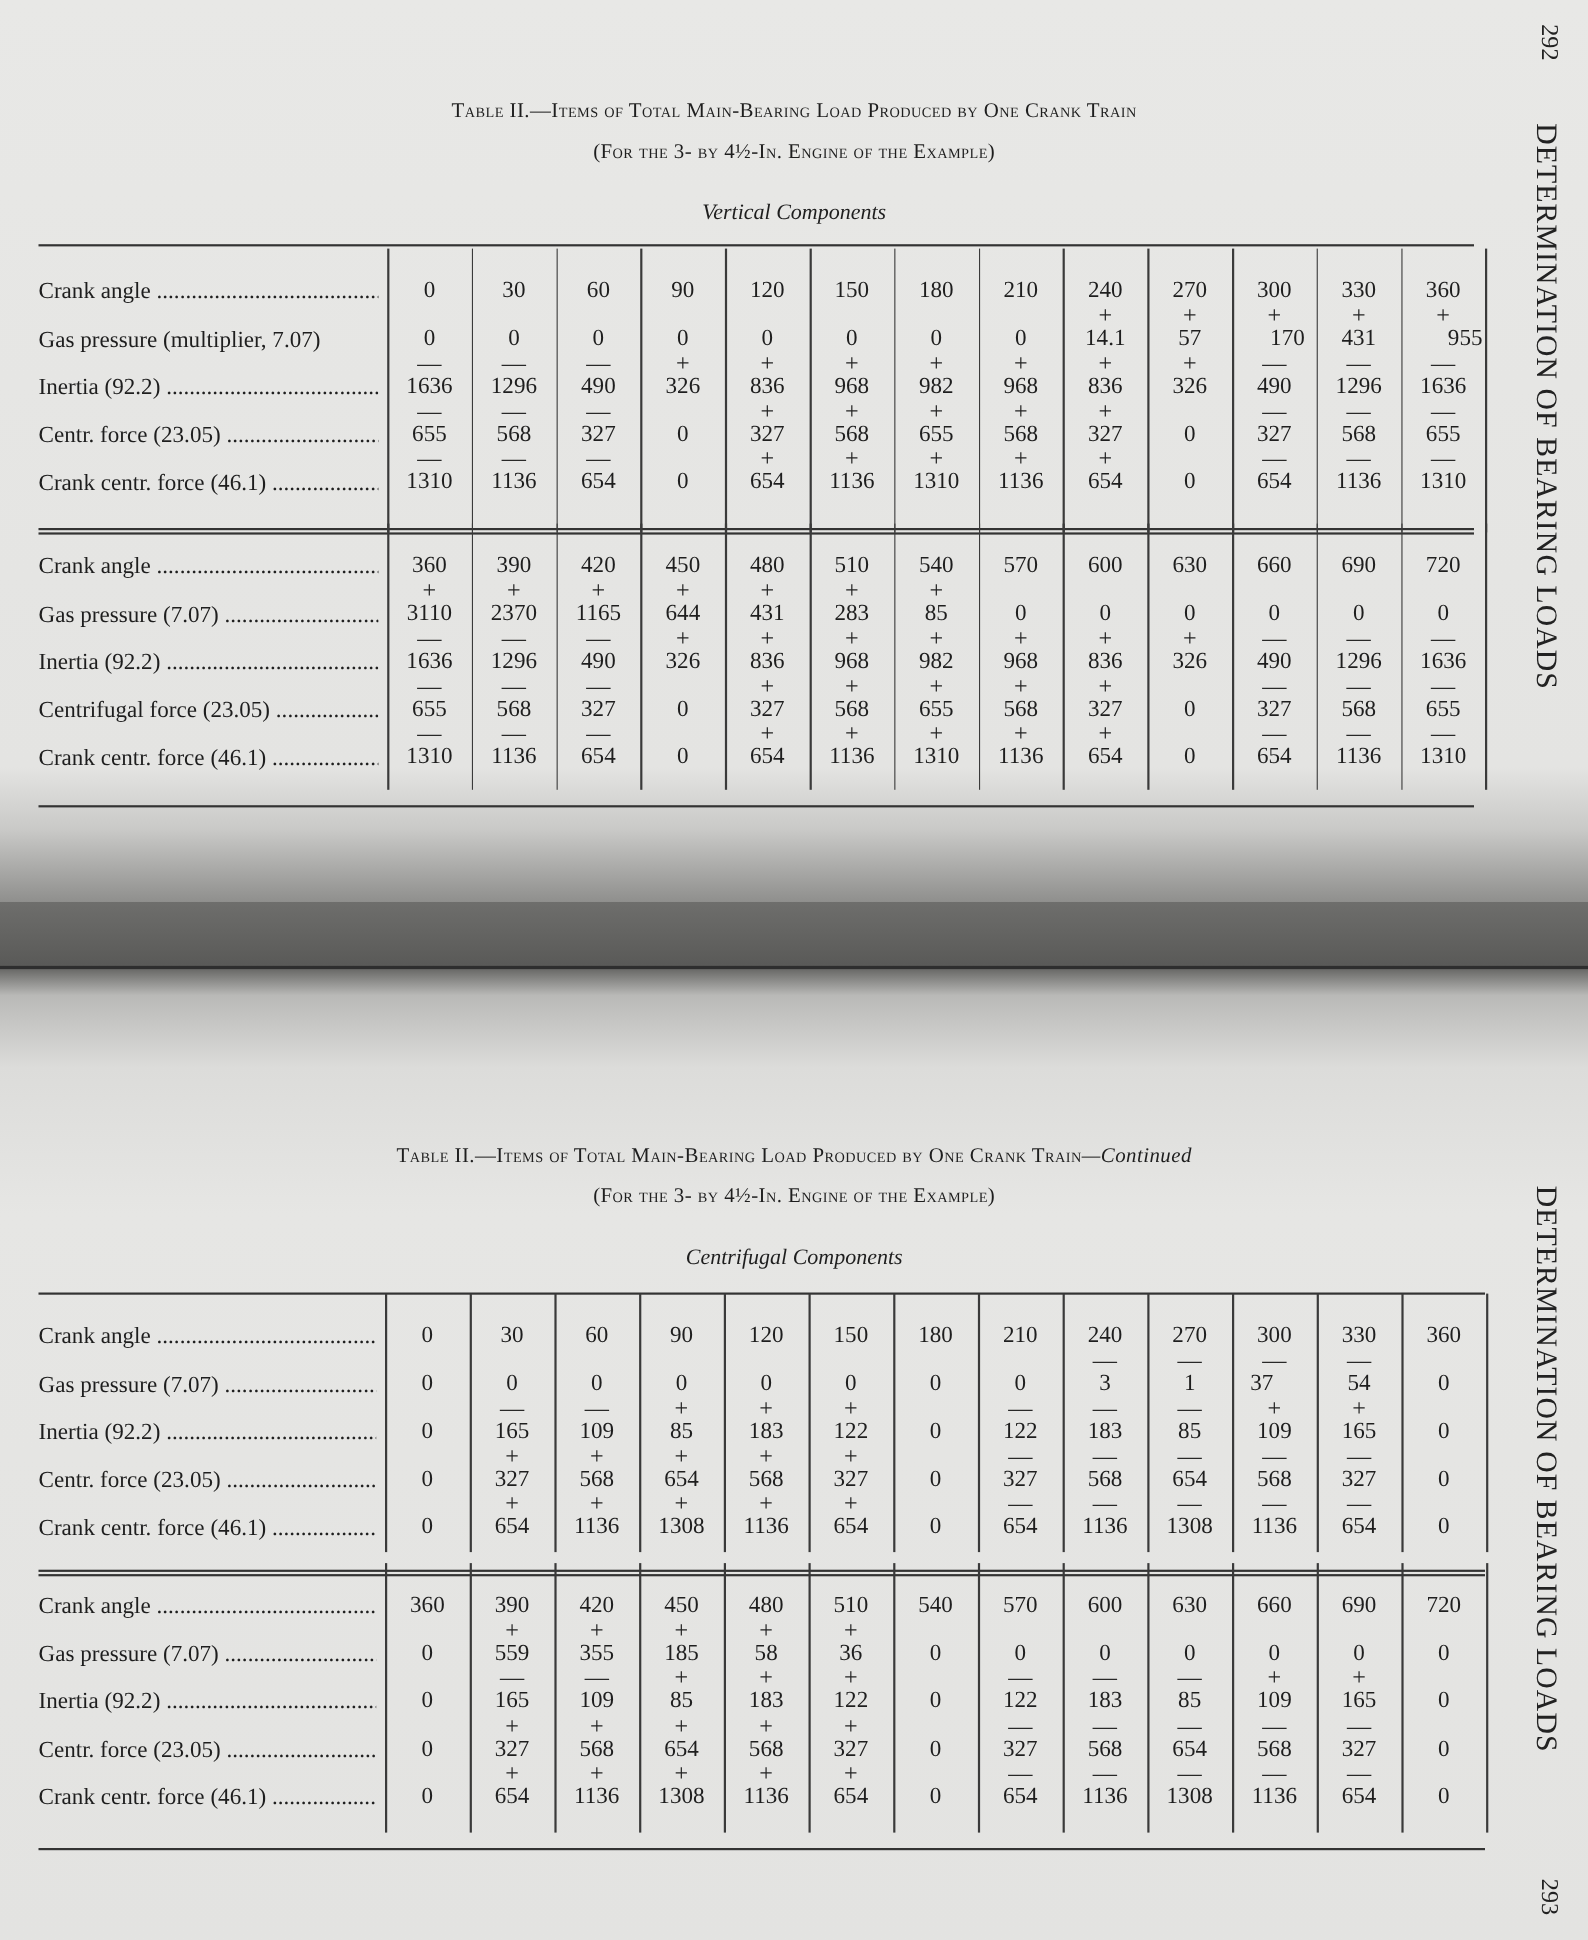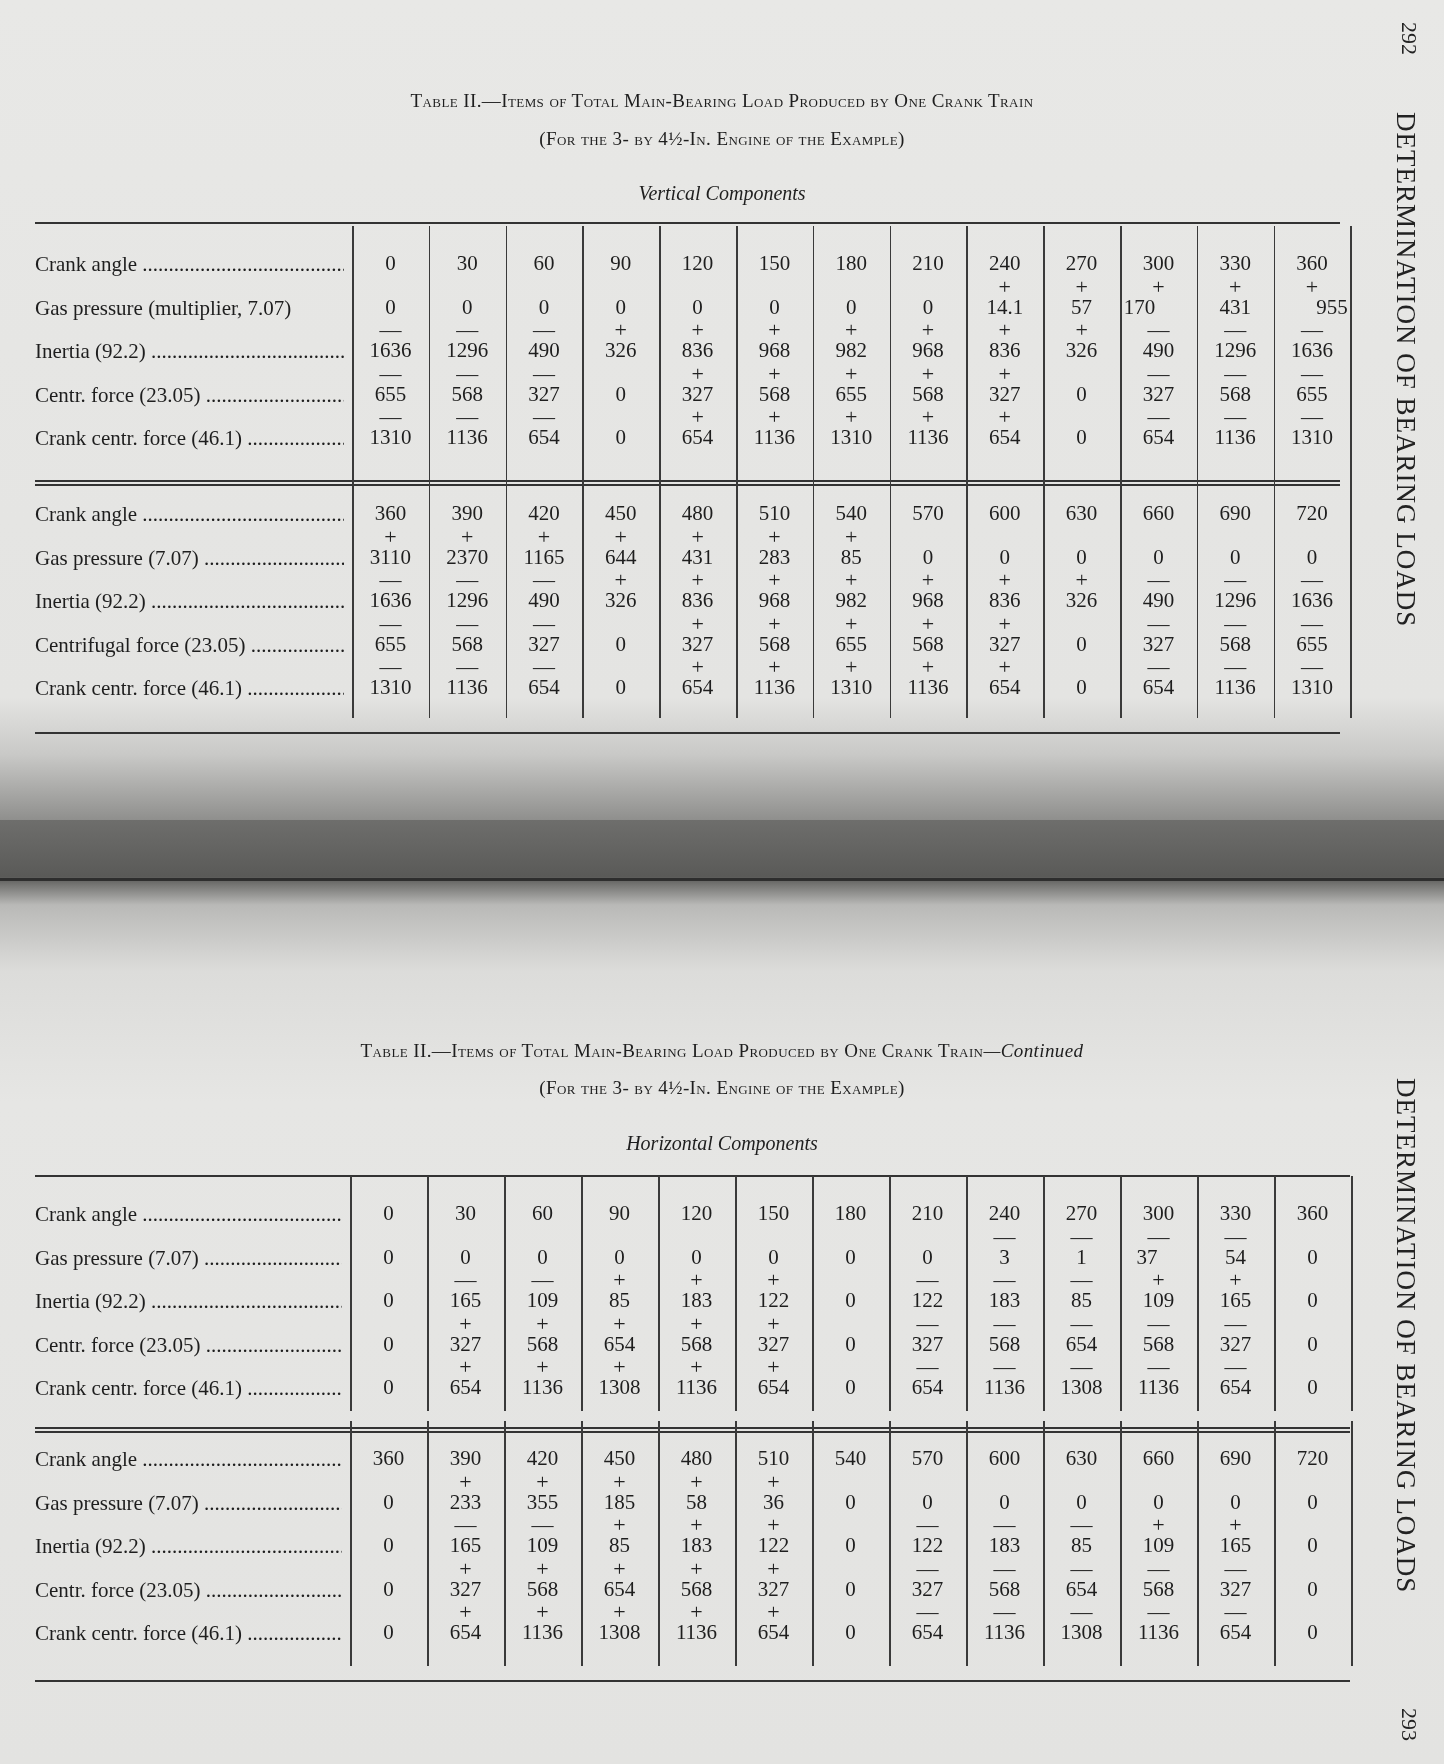--- a/index.html
+++ b/index.html
@@ -67,21 +67,21 @@
 <div class="title" style="top:90px;">
   <span>Table II.—Items of Total Main-Bearing Load Produced by One Crank Train</span>
 </div>
 <div class="subtitle" style="top:128px;">(For the 3- by 4½-In. Engine of the Example)</div>
 <div class="section" style="top:182px;">Vertical Components</div>
 
 <div class="title" style="top:1040px;">
   <span>Table II.—Items of Total Main-Bearing Load Produced by One Crank Train</span><span class="cont">—Continued</span>
 </div>
 <div class="subtitle" style="top:1077px;">(For the 3- by 4½-In. Engine of the Example)</div>
-<div class="section" style="top:1132px;">Horizontal Components</div>
+<div class="section" style="top:1132px;">Centrifugal Components</div>
 
 <div id="tables-root">
     <div class="rule" style="left: 35px; top: 222px; width: 1305px;"></div>
     <div class="double" style="left: 35px; top: 480px; width: 1305px;"></div>
     <div class="rule" style="left: 35px; top: 732px; width: 1305px;"></div>
     <div class="vline" style="left: 352px; top: 226px; height: 258px;"></div>
     <div class="vline" style="left: 428.8px; top: 226px; height: 258px;"></div>
     <div class="vline" style="left: 505.6px; top: 226px; height: 258px;"></div>
     <div class="vline" style="left: 582.4px; top: 226px; height: 258px;"></div>
     <div class="vline" style="left: 659.2px; top: 226px; height: 258px;"></div>
@@ -114,21 +114,21 @@
     <div class="cell" style="left: 505.6px; top: 295.5px; width: 76.8px;">0</div>
     <div class="cell" style="left: 582.4px; top: 295.5px; width: 76.8px;">0</div>
     <div class="cell" style="left: 659.2px; top: 295.5px; width: 76.8px;">0</div>
     <div class="cell" style="left: 736px; top: 295.5px; width: 76.8px;">0</div>
     <div class="cell" style="left: 812.8px; top: 295.5px; width: 76.8px;">0</div>
     <div class="cell" style="left: 889.6px; top: 295.5px; width: 76.8px;">0</div>
     <div class="cell" style="left: 966.4px; top: 295.5px; width: 76.8px;">14.1</div>
     <div class="sign" style="left: 966.4px; top: 279.5px; width: 76.8px;">+</div>
     <div class="cell" style="left: 1043.2px; top: 295.5px; width: 76.8px;">57</div>
     <div class="sign" style="left: 1043.2px; top: 279.5px; width: 76.8px;">+</div>
-    <div class="cell" style="left: 1101px; top: 295.5px; width: 76.8px;">170</div>
+    <div class="cell" style="left: 1132px; top: 295.5px; width: 76.8px;">170</div>
     <div class="sign" style="left: 1120px; top: 279.5px; width: 76.8px;">+</div>
     <div class="cell" style="left: 1196.8px; top: 295.5px; width: 76.8px;">431</div>
     <div class="sign" style="left: 1196.8px; top: 279.5px; width: 76.8px;">+</div>
     <div class="cell" style="left: 1273.6px; top: 295.5px; width: 76.8px; padding-left: 20px;">955</div>
     <div class="sign" style="left: 1273.6px; top: 279.5px; width: 76.8px;">+</div>
     <div class="row-label" style="left: 35px; top: 339px; width: 309px;">Inertia (92.2) ........................................</div>
     <div class="cell" style="left: 352px; top: 339px; width: 76.8px;">1636</div>
     <div class="sign" style="left: 352px; top: 323px; width: 76.8px;">—</div>
     <div class="cell" style="left: 428.8px; top: 339px; width: 76.8px;">1296</div>
     <div class="sign" style="left: 428.8px; top: 323px; width: 76.8px;">—</div>
@@ -474,21 +474,21 @@
     <div class="cell" style="left: 735px; top: 1447px; width: 77px;">510</div>
     <div class="cell" style="left: 812px; top: 1447px; width: 77px;">540</div>
     <div class="cell" style="left: 889px; top: 1447px; width: 77px;">570</div>
     <div class="cell" style="left: 966px; top: 1447px; width: 77px;">600</div>
     <div class="cell" style="left: 1043px; top: 1447px; width: 77px;">630</div>
     <div class="cell" style="left: 1120px; top: 1447px; width: 77px;">660</div>
     <div class="cell" style="left: 1197px; top: 1447px; width: 77px;">690</div>
     <div class="cell" style="left: 1274px; top: 1447px; width: 77px;">720</div>
     <div class="row-label" style="left: 35px; top: 1490.5px; width: 307px;">Gas pressure (7.07) ........................................</div>
     <div class="cell" style="left: 350px; top: 1490.5px; width: 77px;">0</div>
-    <div class="cell" style="left: 427px; top: 1490.5px; width: 77px;">233</div>
+    <div class="cell" style="left: 427px; top: 1490.5px; width: 77px;">559</div>
     <div class="sign" style="left: 427px; top: 1474.5px; width: 77px;">+</div>
     <div class="cell" style="left: 504px; top: 1490.5px; width: 77px;">355</div>
     <div class="sign" style="left: 504px; top: 1474.5px; width: 77px;">+</div>
     <div class="cell" style="left: 581px; top: 1490.5px; width: 77px;">185</div>
     <div class="sign" style="left: 581px; top: 1474.5px; width: 77px;">+</div>
     <div class="cell" style="left: 658px; top: 1490.5px; width: 77px;">58</div>
     <div class="sign" style="left: 658px; top: 1474.5px; width: 77px;">+</div>
     <div class="cell" style="left: 735px; top: 1490.5px; width: 77px;">36</div>
     <div class="sign" style="left: 735px; top: 1474.5px; width: 77px;">+</div>
     <div class="cell" style="left: 812px; top: 1490.5px; width: 77px;">0</div>

